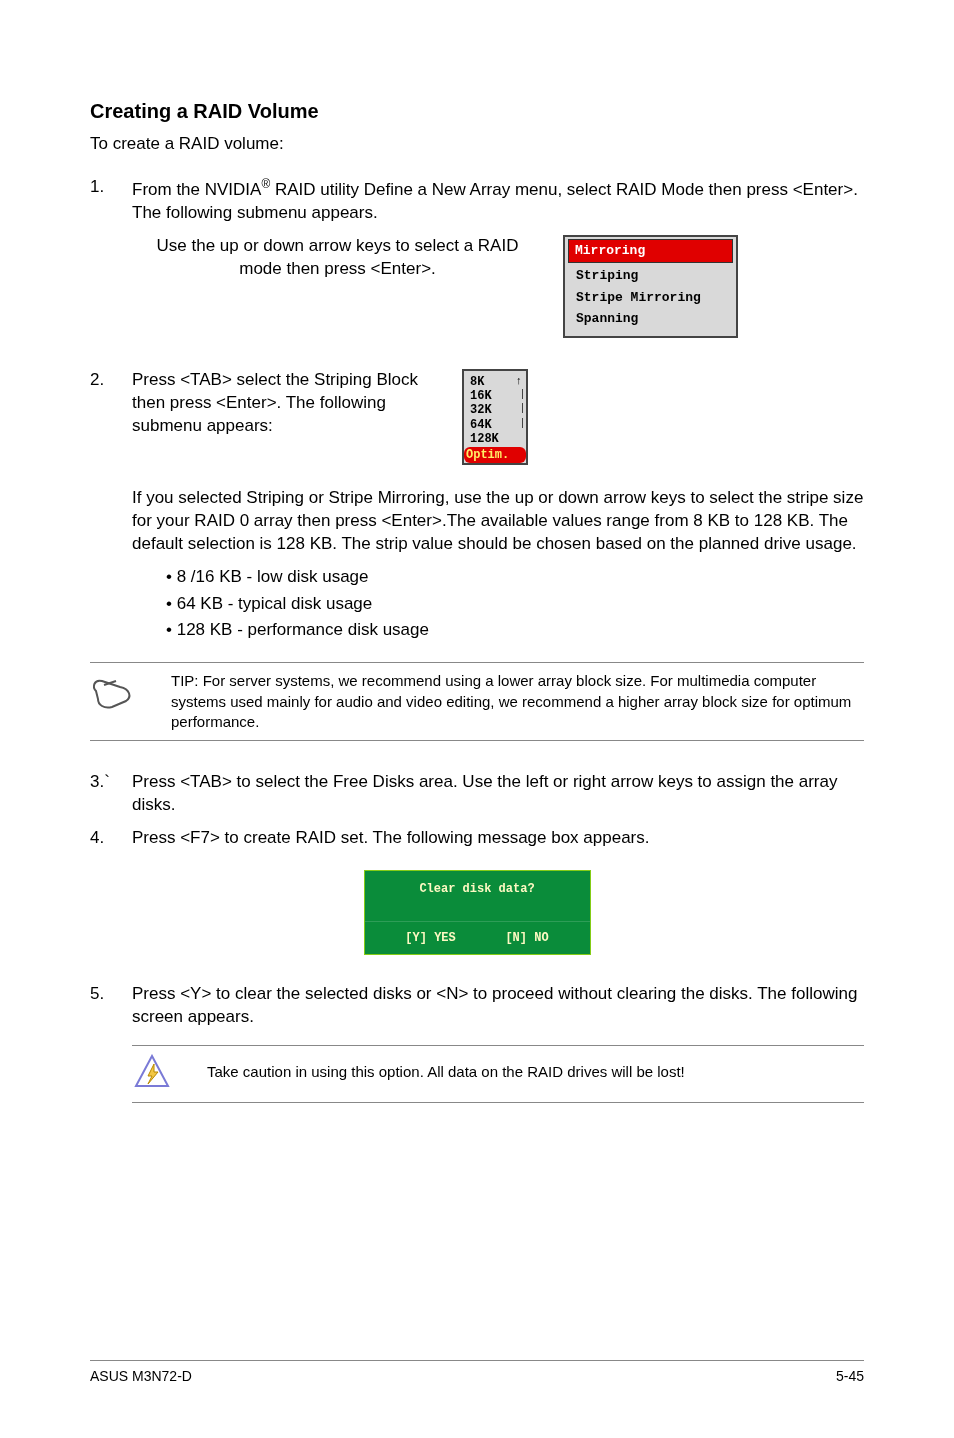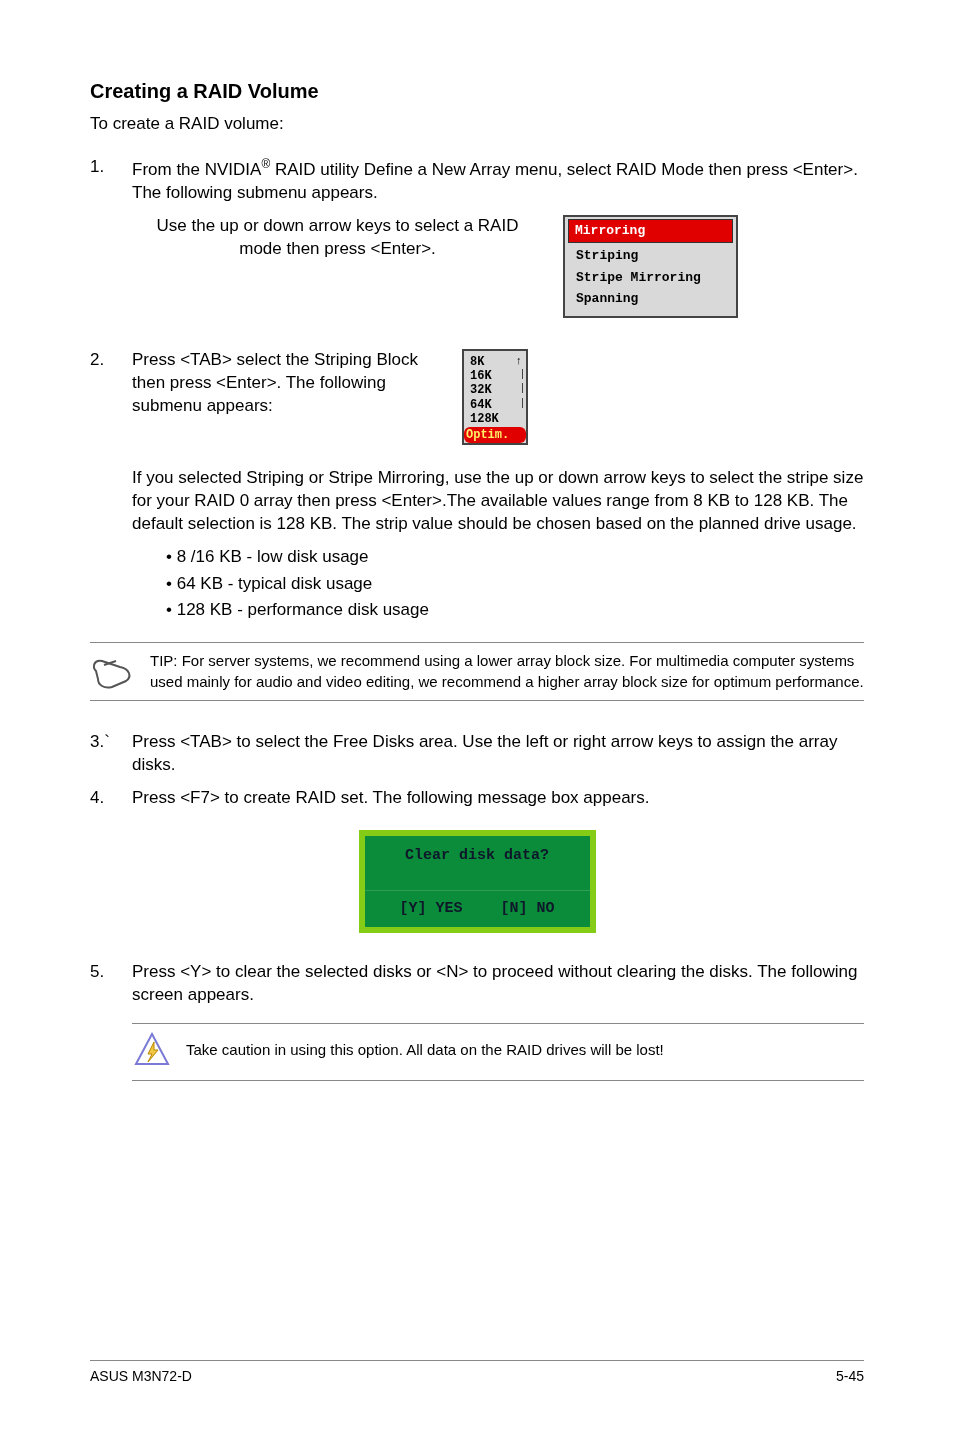--- a/index.html
+++ b/index.html
@@ -7,21 +7,21 @@
     padding: 0;
     background: #fff;
     font-family: Arial, Helvetica, sans-serif;
     color: #000;
     font-size: 17px;
     line-height: 1.35;
   }
   .page {
     width: 954px;
     min-height: 1438px;
-    padding: 78px 90px 40px 90px;
+    padding: 98px 90px 40px 90px;
     box-sizing: border-box;
     position: relative;
   }
   .heading {
     font-size: 20px;
     font-weight: bold;
     margin-bottom: 8px;
   }
   .intro {
     margin-bottom: 20px;
@@ -92,32 +92,33 @@
   .bullets { margin-top: 10px; padding-left: 34px; }
   .bullets div { margin-bottom: 4px; }
   .callout {
     border-top: 1px solid #888;
     border-bottom: 1px solid #888;
     margin-top: 16px;
     padding: 8px 0;
     display: flex;
     align-items: flex-start;
     font-size: 15px;
+    gap: 21px;
   }
   .callout-indent { margin-left: 42px; }
   .callout svg { flex: none; margin-right: 14px; }
   .green-box {
     width: 225px;
     margin: 20px auto 28px auto;
     background: #0a8c3a;
-    color: #0f172a;
+    color: #fef9c3;
     font-family: "Courier New", monospace;
-    font-size: 15px;
-    font-weight: bold;
-    border: 6px solid #84cc16;
+    font-size: 12px;
+    font-weight: bold;
+    border: 1px solid #84cc16;
   }
   .green-top {
     text-align: center;
     padding: 10px 0 24px 0;
   }
   .green-bottom {
     display: flex;
     justify-content: space-around;
     padding: 8px 16px;
     border-top: 1px solid rgba(255,255,255,0.15);

